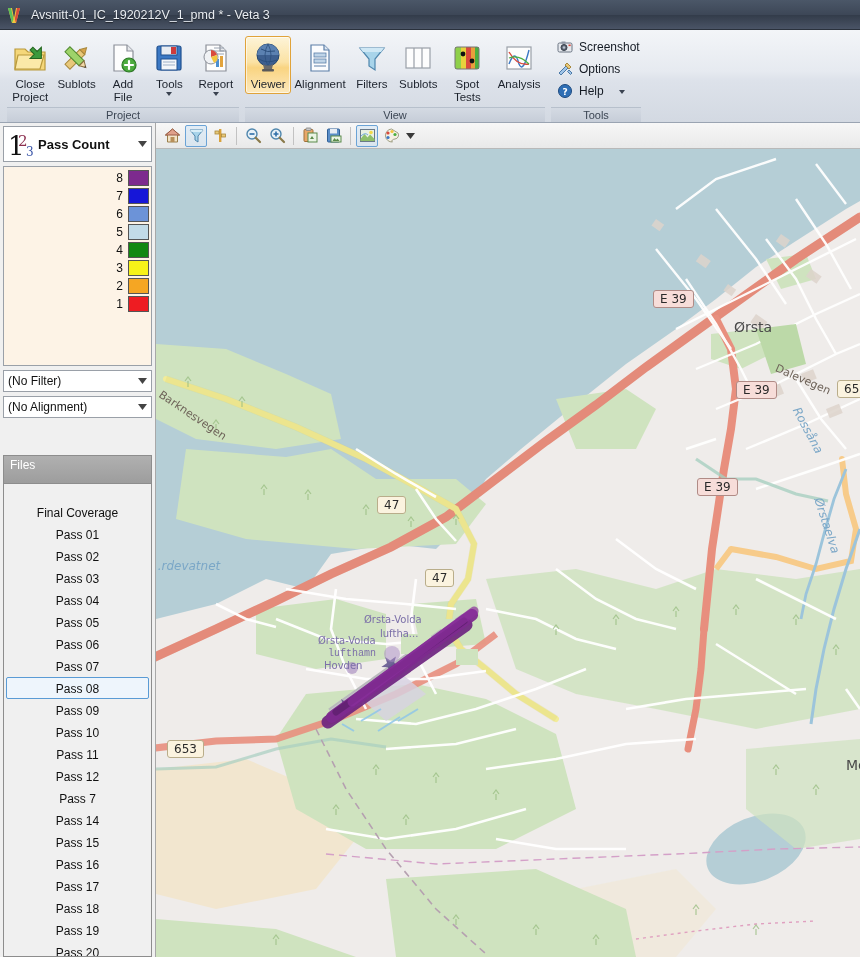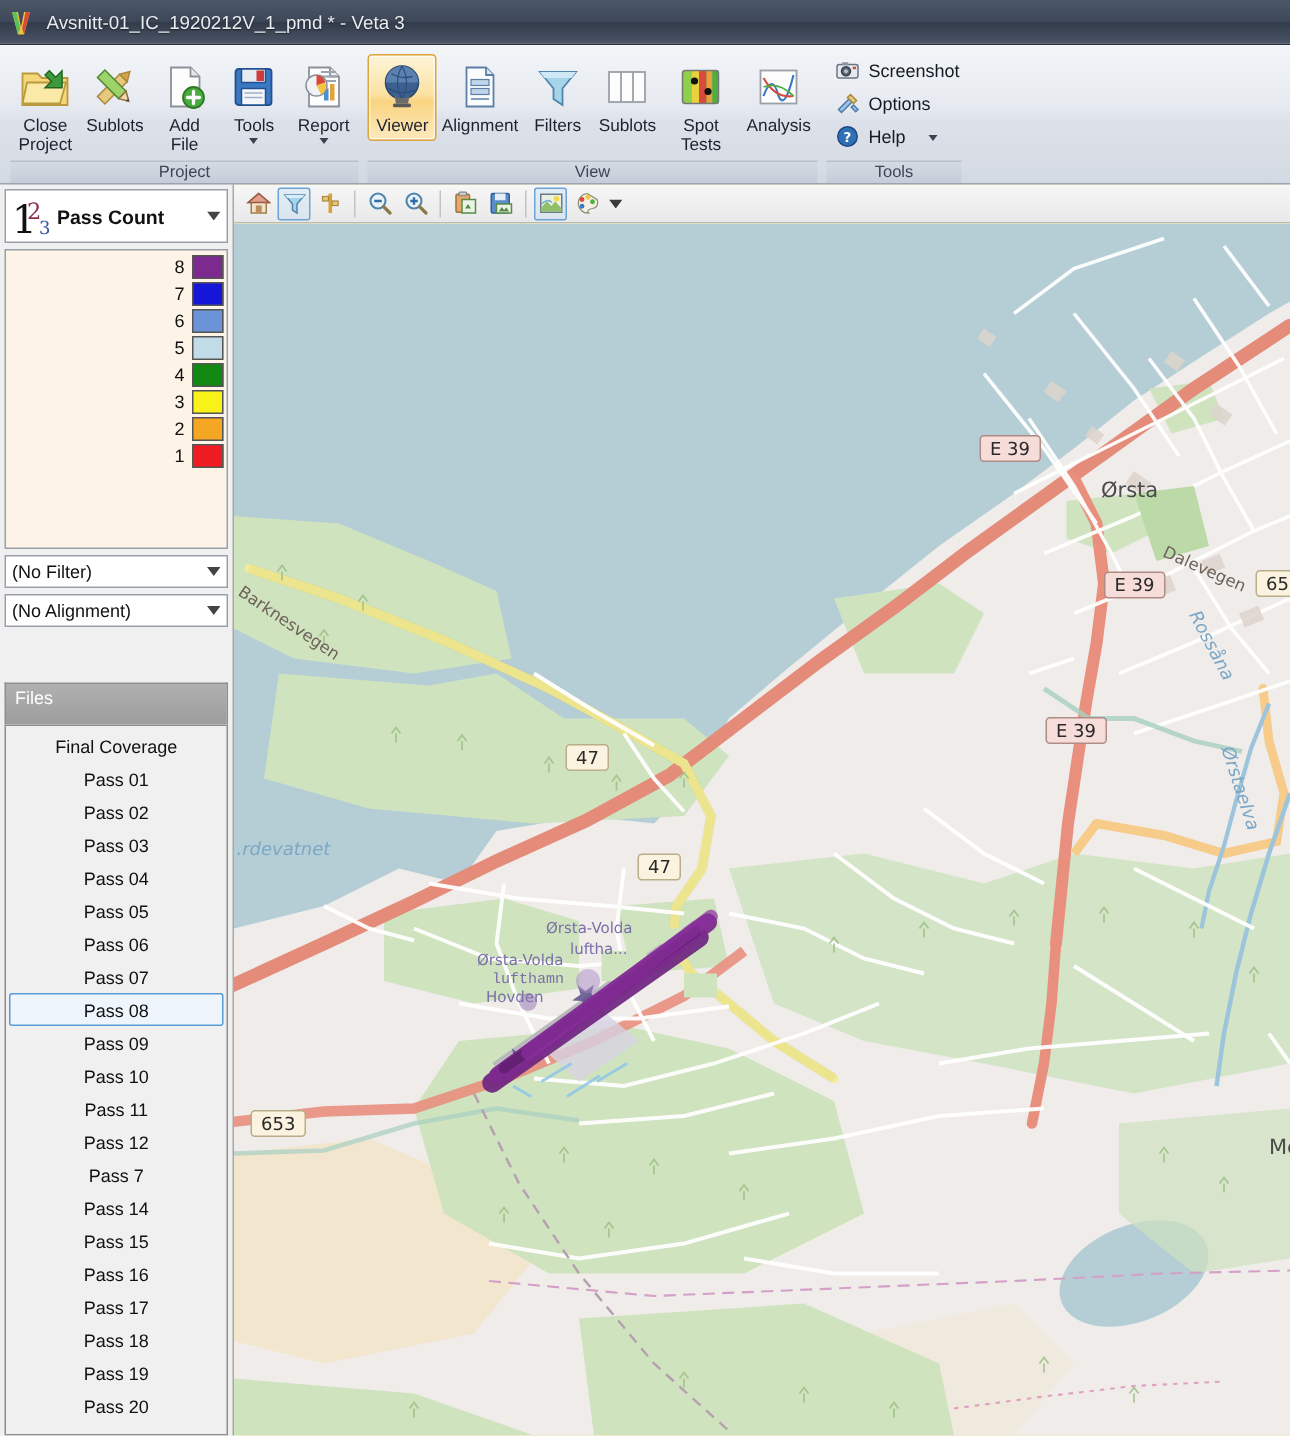--- a/index.html
+++ b/index.html
@@ -144,21 +144,21 @@
     height: 28px; line-height: 18px;
     background: linear-gradient(to bottom,#b0b0b0,#9d9d9d);
     color: #fff; font-size: 12px; padding-left: 6px;
     border: 1px solid #8d8d8d; border-bottom: none; margin-top: 33px;
   }
   #files-list {
     flex: 1;
     border: 1px solid #8d8d8d;
     background: #f0f0f0;
     overflow: hidden;
-    padding-top: 2px;
+    padding-top: 17px;
   }
   .file-item {
     height: 22px; line-height: 22px;
     text-align: center;
     font-size: 12px; color: #111;
     border: 1px solid transparent;
     margin: 0 2px;
   }
   .file-item.selected {
     border: 1px solid #5a9bd5;

